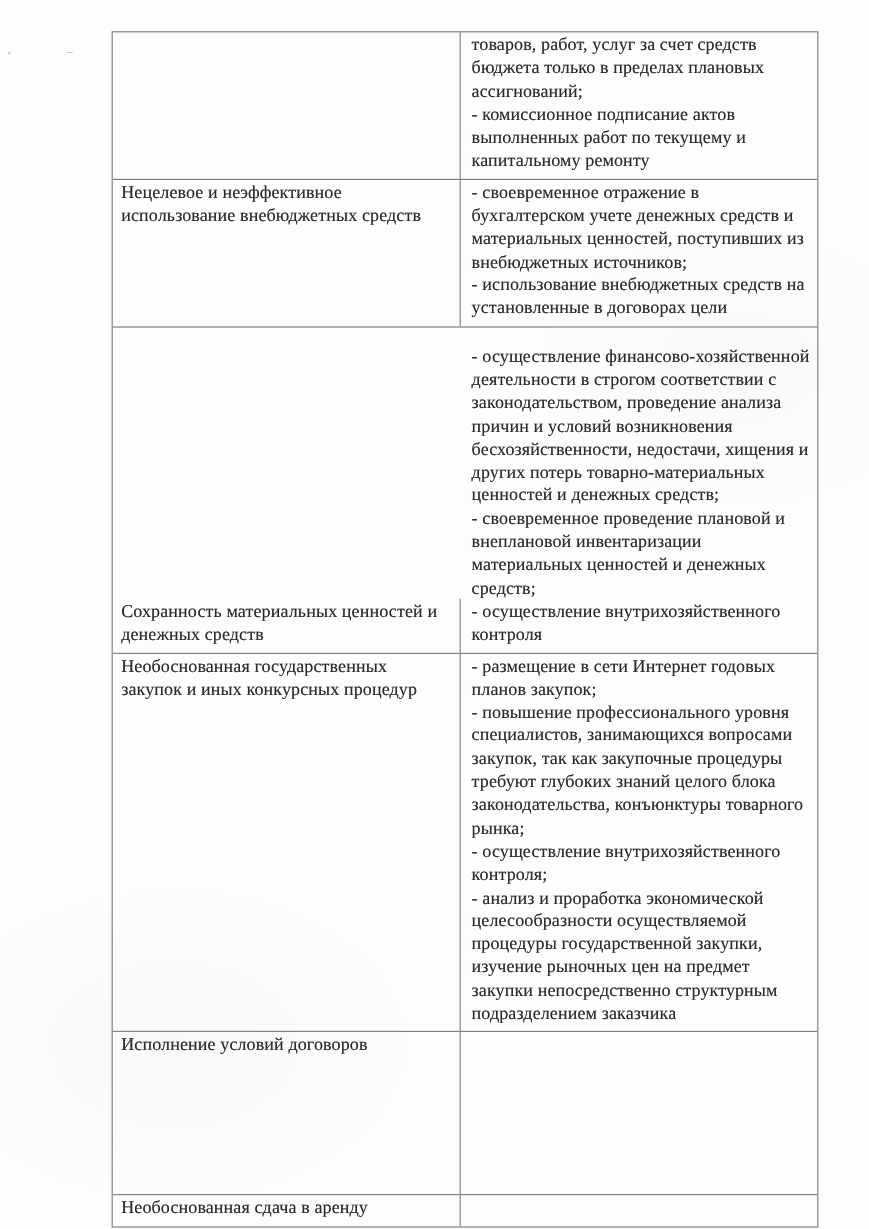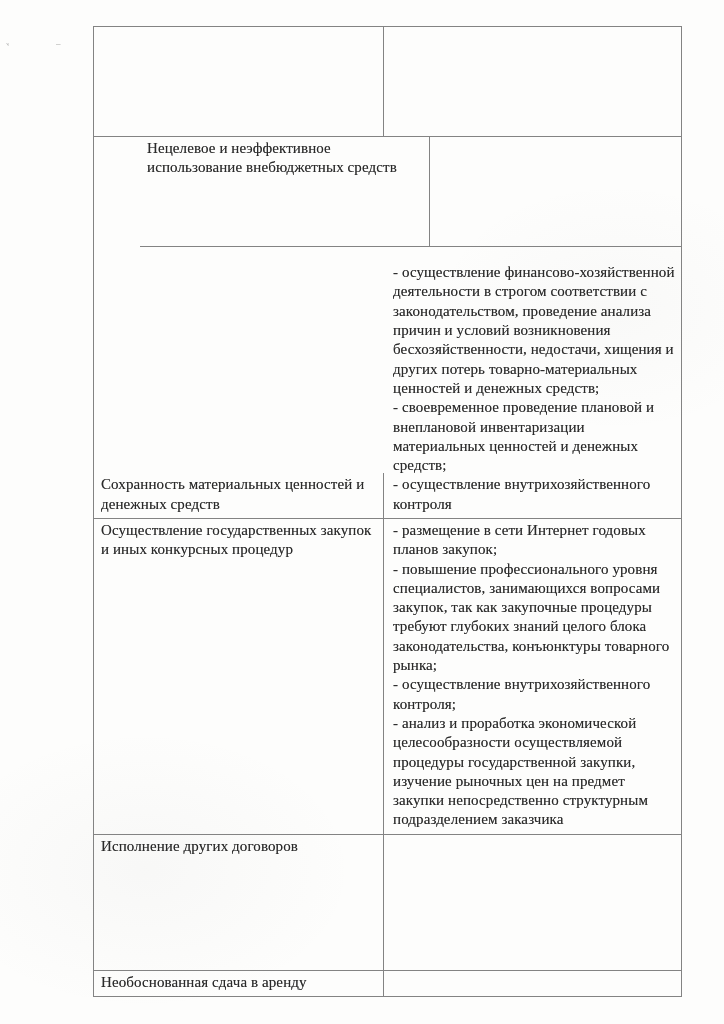--- a/index.html
+++ b/index.html
@@ -52,21 +52,21 @@
     flex: 0 0 290px;
     border-right: 1.4px solid #838383;
     padding: 2px 10px 4px 7px;
   }
   .cell.measures {
     flex: 1 1 auto;
     padding: 2px 6px 4px 9px;
     white-space: pre-line;
   }
   .r1 { min-height: 110px; }
-  .r2 { min-height: 110px; margin-left: 46px; }
+  .r2 { min-height: 110px; }
   .r3 { min-height: 272px; align-items: flex-end; }
   .r4 { min-height: 312px; }
   .r5 { min-height: 136px; }
   .r6 { min-height: 22px; }
   .speck {
     position: absolute;
     color: #9a9a98;
     font-size: 9px;
     line-height: 9px;
   }
@@ -78,43 +78,47 @@
 
 <div class="page">
 
   <span class="speck speck-1">ᵥ</span>
   <span class="speck speck-2">–</span>
 
   <div class="scan-table">
 
     <div class="row r1">
       <div class="cell risk"></div>
+      <div class="cell measures">товаров, работ, услуг за счет средств бюджета только в пределах плановых ассигнований;
+- комиссионное подписание актов выполненных работ по текущему и капитальному ремонту</div>
     </div>
 
     <div class="row r2">
       <div class="cell risk">Нецелевое и неэффективное использование внебюджетных средств</div>
+      <div class="cell measures">- своевременное отражение в бухгалтерском учете денежных средств и материальных ценностей, поступивших из внебюджетных источников;
+- использование внебюджетных средств на установленные в договорах цели</div>
     </div>
 
     <div class="row r3">
       <div class="cell risk">Сохранность материальных ценностей и денежных средств</div>
       <div class="cell measures">- осуществление финансово-хозяйственной деятельности в строгом соответствии с законодательством, проведение анализа причин и условий возникновения бесхозяйственности, недостачи, хищения и других потерь товарно-материальных ценностей и денежных средств;
 - своевременное проведение плановой и внеплановой инвентаризации материальных ценностей и денежных средств;
 - осуществление внутрихозяйственного контроля</div>
     </div>
 
     <div class="row r4">
-      <div class="cell risk">Осуществление государственных закупок и иных конкурсных процедур</div>
+      <div class="cell risk">Необоснованная государственных закупок и иных конкурсных процедур</div>
       <div class="cell measures">- размещение в сети Интернет годовых планов закупок;
 - повышение профессионального уровня специалистов, занимающихся вопросами закупок, так как закупочные процедуры требуют глубоких знаний целого блока законодательства, конъюнктуры товарного рынка;
 - осуществление внутрихозяйственного контроля;
 - анализ и проработка экономической целесообразности осуществляемой процедуры государственной закупки, изучение рыночных цен на предмет закупки непосредственно структурным подразделением заказчика</div>
     </div>
 
     <div class="row r5">
-      <div class="cell risk">Исполнение других договоров</div>
+      <div class="cell risk">Исполнение условий договоров</div>
     </div>
 
     <div class="row r6">
       <div class="cell risk">Необоснованная сдача в аренду</div>
     </div>
 
   </div>
 </div>
 
 </body></html>

